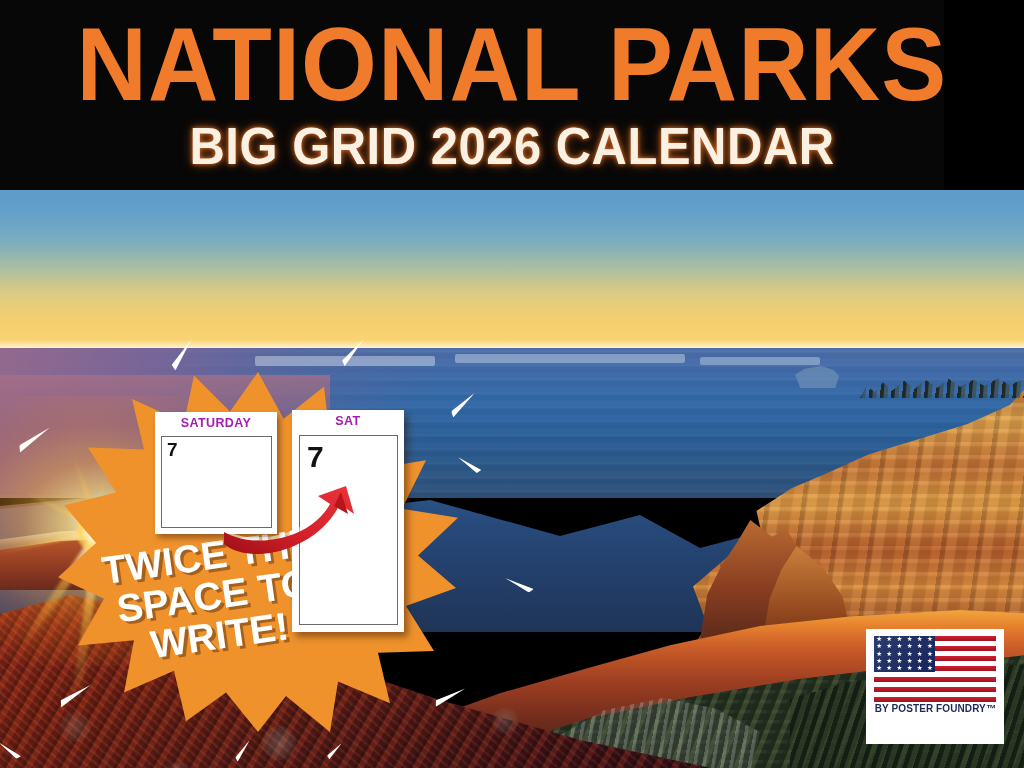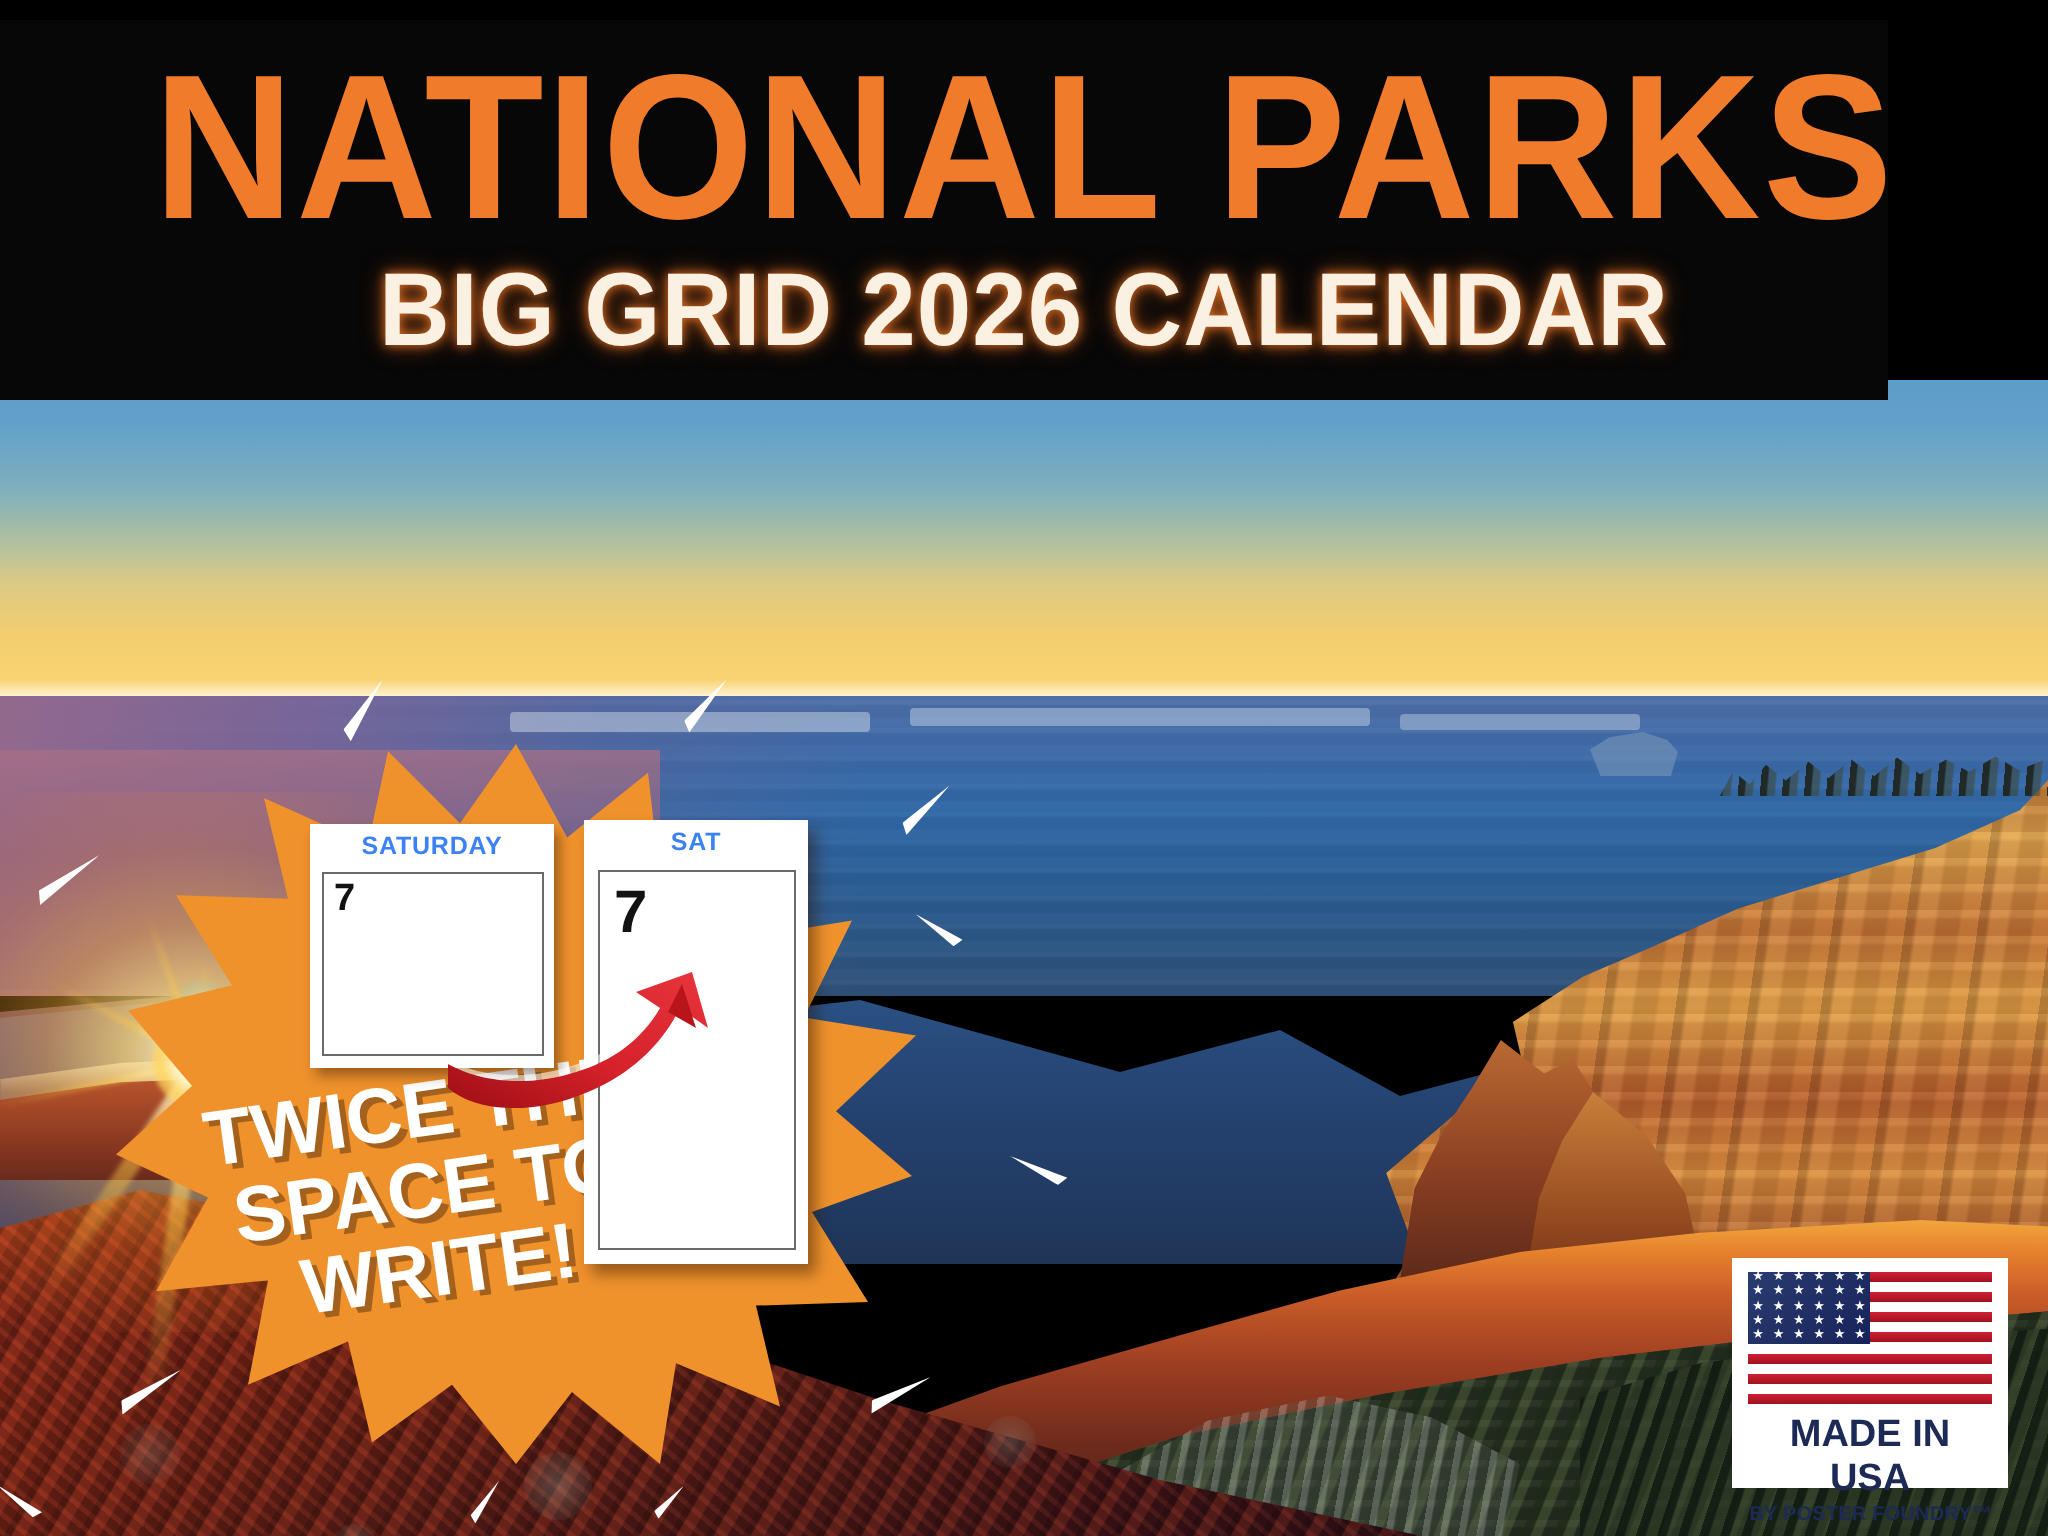--- a/index.html
+++ b/index.html
@@ -6,21 +6,21 @@
   * { margin:0; padding:0; box-sizing:border-box; }
   html,body { width:1024px; height:768px; overflow:hidden; background:#000; }
   .poster {
     position:relative; width:1024px; height:768px;
     font-family:"Liberation Sans", sans-serif;
     overflow:hidden; background:#000;
   }
 
   
   .header {
-    position:absolute; left:0; top:10px; width:944px; height:190px;
+    position:absolute; left:0; top:0; width:944px; height:190px;
     background:#070707; z-index:40; overflow:hidden;padding-left:44px;
   }
   .title {
     position:absolute; left:0; top:6px; width:1024px;
     text-align:center;
     font-family:"Liberation Sans", sans-serif;
     font-weight:bold;
     font-size:92px;
     line-height:104px;
     letter-spacing:1px;
@@ -377,21 +377,21 @@
   }
   .cal-big{
     position:absolute; left:292px; top:410px; width:112px; height:222px;
     background:#FFFFFF; z-index:24;
     box-shadow:4px 5px 7px rgba(40,20,5,0.45);
   }
   .cal-header{
     height:22px; display:flex; align-items:center; justify-content:center;
     font-family:"Liberation Sans", sans-serif;
     font-weight:bold; letter-spacing:0.4px;
-    color:#3b82f6; background:#FFF;
+    color:#a21caf; background:#FFF;
   }
   .cal-small .cal-header{ font-size:12.5px; }
   .cal-big .cal-header{ font-size:12.5px; }
   .cal-body{
     position:absolute; left:6px; right:5px; top:24px; bottom:5px;
     border:1.4px solid #6A6A6A; background:#FFF;
   }
   .cal-small .cal-body{ left:6px; right:5px; top:24px; bottom:6px; }
   .cal-big .cal-body{ left:7px; right:6px; top:25px; bottom:7px; }
   .cal-daynum{
@@ -609,17 +609,16 @@
             <span>★</span>
           <span>★</span>
             <span>★</span>
             <span>★</span>
             <span>★</span>
             <span>★</span>
             <span>★</span>
         </div>
       </div>
     </div>
-    <div class="usa-t1">MADE IN USA</div>
     <div class="usa-t2">BY POSTER FOUNDRY™</div>
   </div>
 
 </div>
 
 </body></html>

